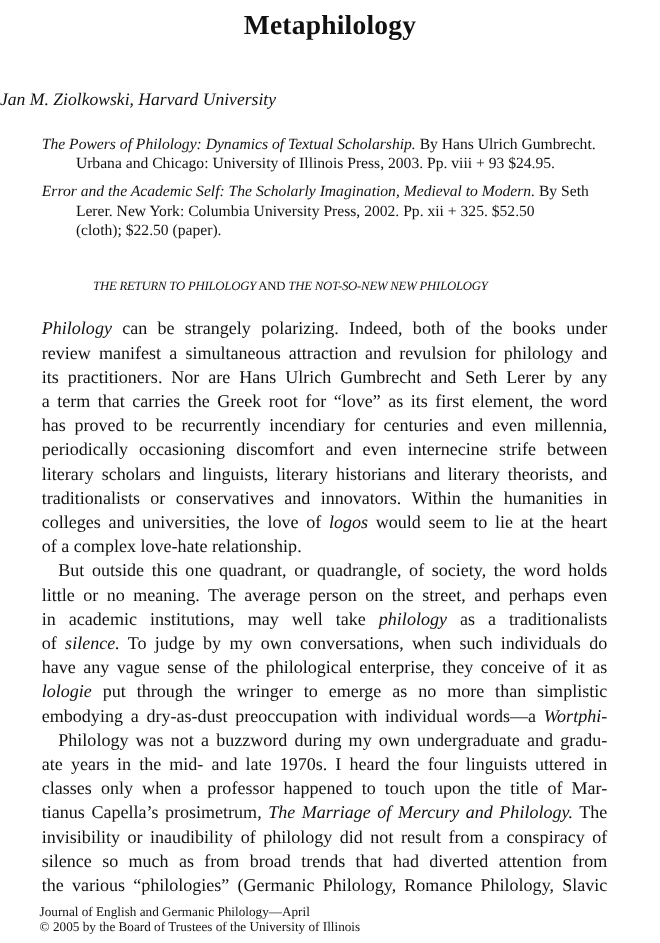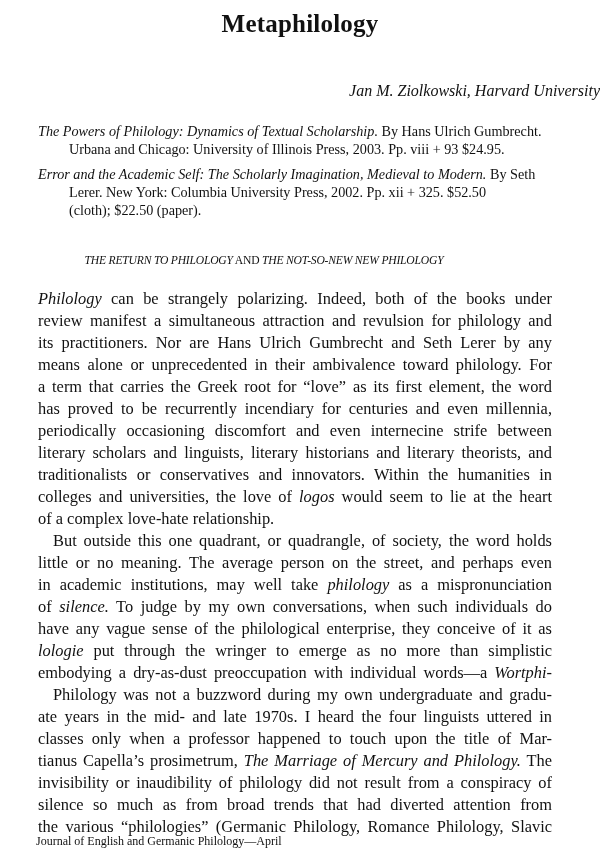--- a/index.html
+++ b/index.html
@@ -7,42 +7,42 @@
     width: 600px; height: 857px; position: relative; overflow: hidden;
     font-family: "Liberation Serif", "DejaVu Serif", serif;
     color: #111111;
   }
   .title {
     position: absolute; top: 10px; left: 0; width: 600px;
     text-align: center; font-size: 25px; letter-spacing: 0.2px;
   }
   .author {
     position: absolute; top: 82px; left: 0; width: 600px;
-    text-align: right; font-size: 16px; font-style: italic;
+    text-align: left; font-size: 16px; font-style: italic;
   }
   .refs { position: absolute; top: 122px; left: 38px; width: 520px; }
   .ref { font-size: 14.2px; line-height: 18px; margin-bottom: 7px; }
   .ref .l { display: block; white-space: nowrap; }
   .ref .l.ind { padding-left: 31px; }
   .section-head {
     position: absolute; top: 254px; left: 0; width: 528px; text-align: center;
     font-size: 11.6px; font-style: italic; letter-spacing: -0.2px;
   }
   .section-head .up { font-style: normal; }
   .body { position: absolute; top: 288px; left: 38px; width: 514px; }
   .body .line {
     display: block; font-size: 16.4px; line-height: 22px; height: 22px;
     white-space: nowrap; text-align: justify; text-align-last: justify;
   }
   .body .line.last { text-align-last: left; }
   .body .line.indent { padding-left: 15px; }
   .footer {
     position: absolute; top: 823px; left: 36px; font-size: 12px; line-height: 13px;
   }
-  .footer .l { display: block; white-space: nowrap; margin-top: 12px; }
+  .footer .l { display: block; white-space: nowrap; }
   i { }
 </style>
 </head>
 <body>
 
 <h1 class="title" style="margin:0;font-weight:bold;">Metaphilology</h1>
 <div class="author">Jan M. Ziolkowski, Harvard University</div>
 
 <div class="refs">
   <div class="ref">
@@ -56,32 +56,31 @@
   </div>
 </div>
 
 <div class="section-head"><span>THE RETURN TO PHILOLOGY</span><span class="up"> AND </span><span>THE NOT-SO-NEW NEW PHILOLOGY</span></div>
 
 <div class="body">
 
   <span class="line"><i>Philology</i><span> can be strangely polarizing. Indeed, both of the books under</span></span>
   <span class="line">review manifest a simultaneous attraction and revulsion for philology and</span>
   <span class="line">its practitioners. Nor are Hans Ulrich Gumbrecht and Seth Lerer by any</span>
-  <span class="line">means alone or unprecedented in their ambivalence toward philology. For</span>
   <span class="line">a term that carries the Greek root for “love” as its first element, the word</span>
   <span class="line">has proved to be recurrently incendiary for centuries and even millennia,</span>
   <span class="line">periodically occasioning discomfort and even internecine strife between</span>
   <span class="line">literary scholars and linguists, literary historians and literary theorists, and</span>
   <span class="line">traditionalists or conservatives and innovators. Within the humanities in</span>
   <span class="line"><span>colleges and universities, the love of </span><i>logos</i><span> would seem to lie at the heart</span></span>
   <span class="line last">of a complex love-hate relationship.</span>
 
   <span class="line indent">But outside this one quadrant, or quadrangle, of society, the word holds</span>
   <span class="line">little or no meaning. The average person on the street, and perhaps even</span>
-  <span class="line"><span>in academic institutions, may well take </span><i>philology</i><span> as a mispronunciation</span></span>
+  <span class="line"><span>in academic institutions, may well take </span><i>philology</i><span> as a traditionalists</span></span>
   <span class="line"><span>of </span><i>silence.</i><span> To judge by my own conversations, when such individuals do</span></span>
   <span class="line">have any vague sense of the philological enterprise, they conceive of it as</span>
   <span class="line"><i>lologie</i><span> put through the wringer to emerge as no more than simplistic</span></span>
   <span class="line"><span>embodying a dry-as-dust preoccupation with individual words—a </span><i>Wortphi-</i></span>
 
   <span class="line indent">Philology was not a buzzword during my own undergraduate and gradu-</span>
   <span class="line">ate years in the mid- and late 1970s. I heard the four linguists uttered in</span>
   <span class="line">classes only when a professor happened to touch upon the title of Mar-</span>
   <span class="line"><span>tianus Capella’s prosimetrum, </span><i>The Marriage of Mercury and Philology.</i><span> The</span></span>
   <span class="line">invisibility or inaudibility of philology did not result from a conspiracy of</span>

